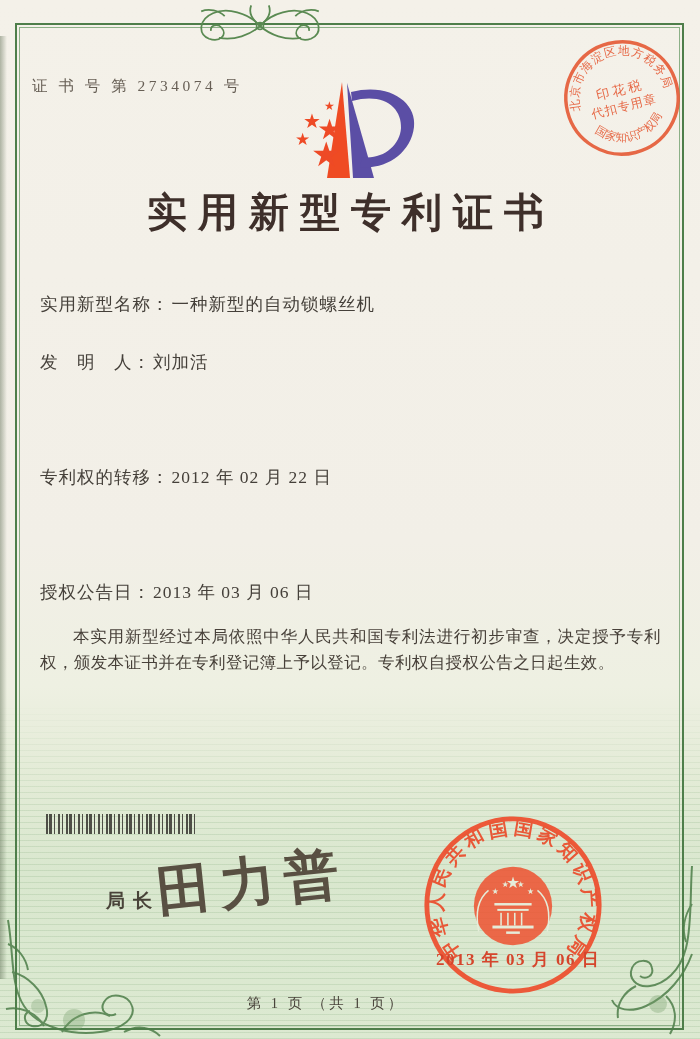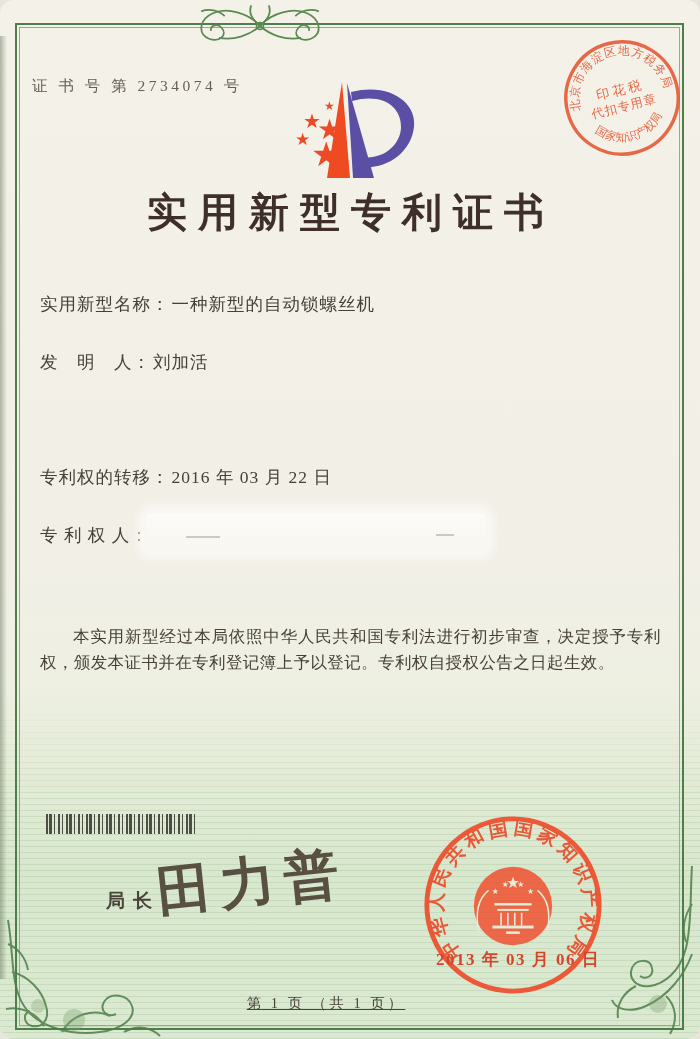--- a/index.html
+++ b/index.html
@@ -1,20 +1,19 @@
 <!DOCTYPE html>
 <html><head>
 <meta charset="utf-8">
 <style>
   html,body{margin:0;padding:0;background:#e8e5da;}
   .page{
     position:relative;width:700px;height:1039px;overflow:hidden;
     font-family:"Liberation Serif","DejaVu Serif",serif;
     background:linear-gradient(180deg,#f4f1e9 0%,#f2efe7 52%,#eef0e2 66%,#e3ebd6 75%,#d9e7ce 84%,#dce9d1 100%);
-    border-radius:14px;
   }
   .waves{position:absolute;left:0;right:0;top:700px;bottom:0;z-index:0;
     background:repeating-linear-gradient(0deg,rgba(122,168,118,.20) 0 1px,rgba(122,168,118,0) 1px 6px);
     -webkit-mask-image:linear-gradient(180deg,transparent 0,#000 110px);
     mask-image:linear-gradient(180deg,transparent 0,#000 110px);}
   .edge-shadow{position:absolute;left:0;top:36px;bottom:60px;width:7px;z-index:1;
     background:linear-gradient(90deg,rgba(88,104,78,.45),rgba(88,104,78,0));}
   .frame{position:absolute;left:15px;top:23px;width:665px;height:1003px;
     border:2.5px solid #4e7e4a;z-index:2;}
   .frame-inner{position:absolute;inset:2px;border:1px solid #8cb087;}
@@ -47,21 +46,21 @@
       #35332e 3px 6px,transparent 6px 7.5px,#35332e 7.5px 8.5px,transparent 8.5px 12px,
       #35332e 12px 14px,transparent 14px 15.5px,#35332e 15.5px 16.5px,transparent 16.5px 20px);}
   .director-label{position:absolute;left:106px;top:888px;font-size:19px;
     letter-spacing:8px;color:#494339;z-index:4;font-weight:bold;}
   .signature{position:absolute;left:156px;top:846px;font-size:55px;font-weight:700;
     color:#483c30;letter-spacing:9px;transform:rotate(-6deg);opacity:.88;z-index:4;white-space:nowrap;}
   .big-seal{position:absolute;left:420px;top:812px;width:186px;height:186px;z-index:4;opacity:.94;}
   .seal-date{position:absolute;left:436px;top:948px;font-size:17px;font-weight:600;
     color:#d5452c;letter-spacing:1.5px;z-index:5;white-space:nowrap;}
   .footer{position:absolute;left:0;top:994px;width:652px;text-align:center;
-    font-size:14.5px;letter-spacing:3px;color:#49443b;z-index:4;text-decoration:underline;}
+    font-size:14.5px;letter-spacing:3px;color:#49443b;z-index:4;}
 </style>
 </head>
 <body>
 
 <div class="page">
 
   <div class="waves"></div>
   <div class="edge-shadow"></div>
 
   <div class="frame">
@@ -138,28 +137,24 @@
 
   <h1 class="title">实用新型专利证书</h1>
 
   <div class="frow" style="top:350px;">
     <span class="flabel">发　明　人：</span><span class="fvalue">刘加活</span>
   </div>
   <div class="frow" style="top:292px;">
     <span class="flabel">实用新型名称：</span><span class="fvalue">一种新型的自动锁螺丝机</span>
   </div>
   <div class="frow" style="top:465px;">
-    <span class="flabel">专利权的转移：</span><span class="fvalue">2016 年 03 月 22 日</span>
+    <span class="flabel">专利权的转移：</span><span class="fvalue">2012 年 02 月 22 日</span>
   </div>
-  <div class="frow" style="top:523px;">
-    <span class="flabel">专 利 权 人：</span><span class="fvalue"></span>
-    <span class="redact">
-        <i class="m1"></i>
-        <i class="m2"></i>
-      </span>
+  <div class="frow" style="top:580px;">
+    <span class="flabel">授权公告日：</span><span class="fvalue">2013 年 03 月 06 日</span>
   </div>
 
   <div class="paragraphs">
     <p>本实用新型经过本局依照中华人民共和国专利法进行初步审查，决定授予专利权，颁发本证书并在专利登记簿上予以登记。专利权自授权公告之日起生效。</p>
   </div>
 
   <div class="barcode"></div>
 
   <span class="director-label">局长</span>
   <span class="signature">田力普</span>

